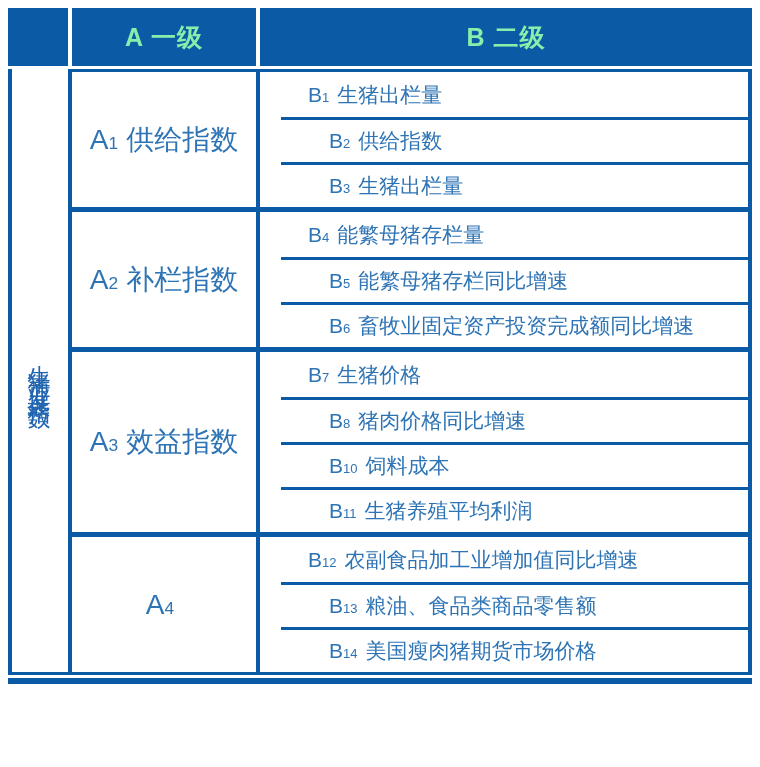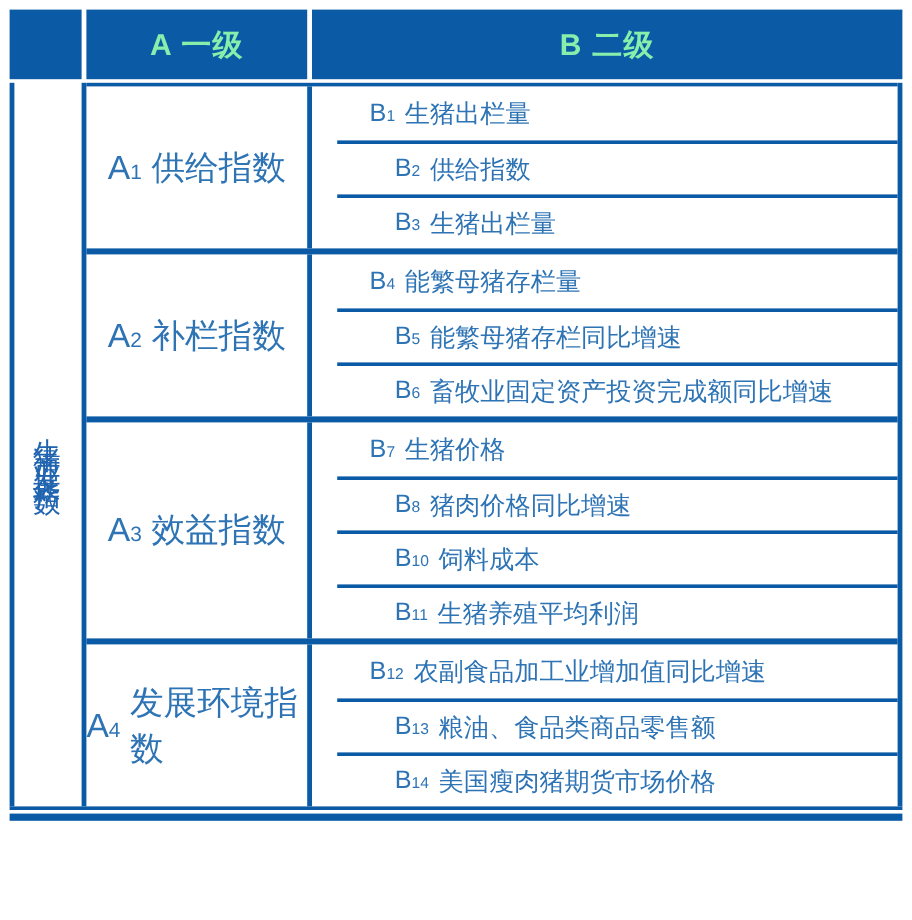--- a/index.html
+++ b/index.html
@@ -136,21 +136,20 @@
               </div>
               <div class="b-row">
                 <span class="code">B<span class="sub">11</span></span>
                 <span>生猪养殖平均利润</span>
               </div>
             </div>
           </div>
           <div class="section">
             <div class="a-cell">
               <span class="code">A<span class="sub">4</span></span>
-              <span>发展环境指数</span>
             </div>
             <div class="b-rows">
               <div class="b-row">
                 <span class="code">B<span class="sub">12</span></span>
                 <span>农副食品加工业增加值同比增速</span>
               </div>
               <div class="b-row">
                 <span class="code">B<span class="sub">13</span></span>
                 <span>粮油、食品类商品零售额</span>
               </div>

